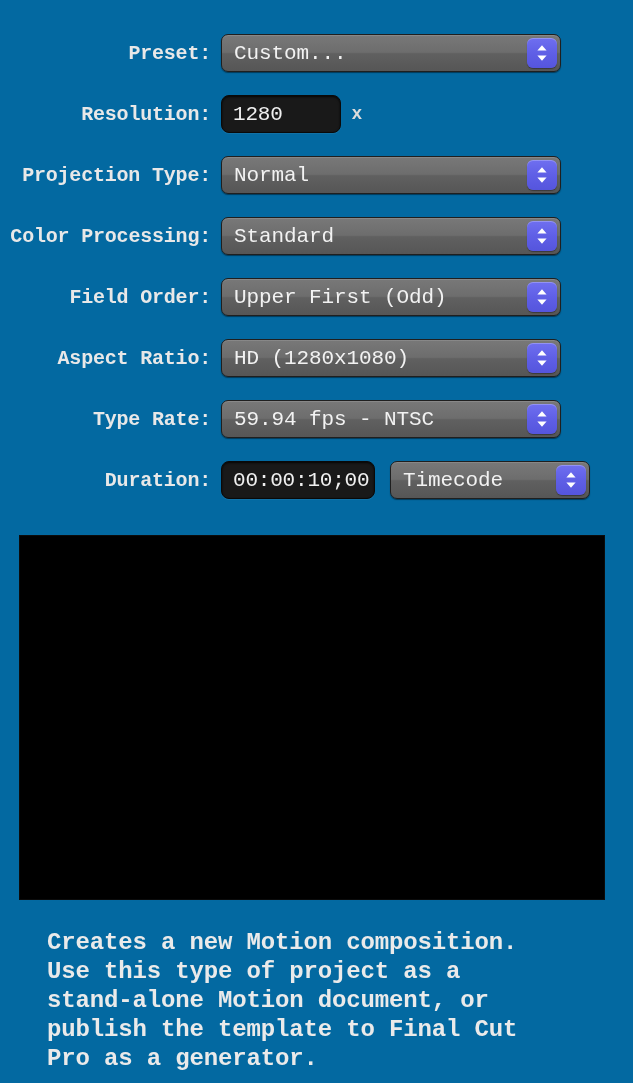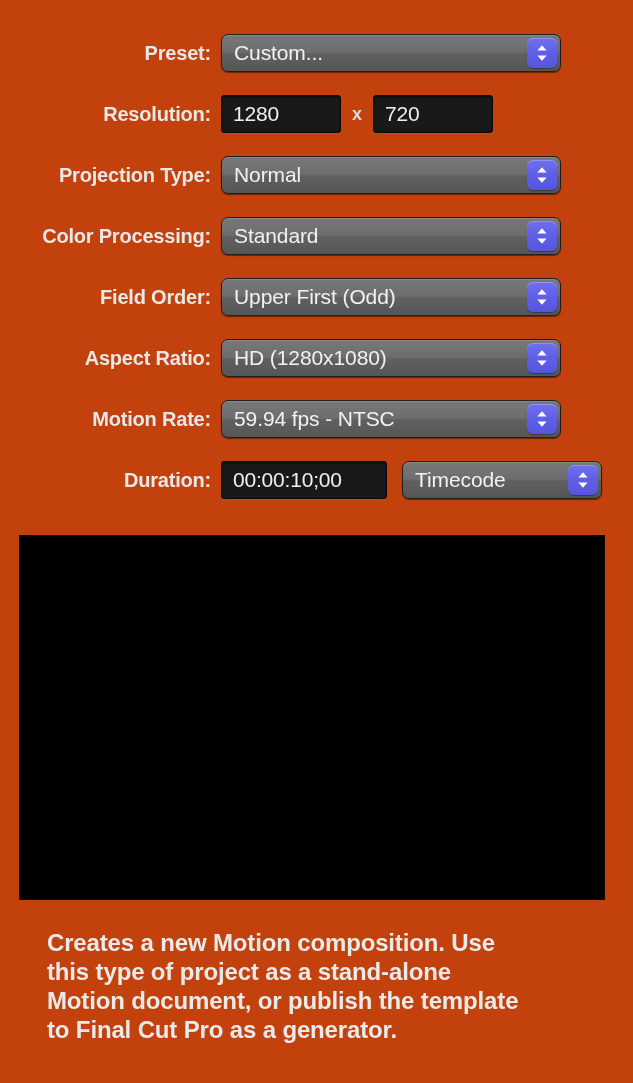--- a/index.html
+++ b/index.html
@@ -12,21 +12,22 @@
     height: 1083px;
     overflow: hidden;
     font-family: "Liberation Sans", sans-serif;
     -webkit-font-smoothing: antialiased;
   }
 
   .panel {
     position: relative;
     width: 633px;
     height: 1083px;
-    background: #c2410c;
+    background: #0369a1;
+    font-family: Liberation Mono, monospace;
   }
 
   
   .form {
     position: absolute;
     top: 33px;
     left: 0;
     width: 633px;
   }
   .row {
@@ -89,37 +90,37 @@
     justify-content: center;
   }
   .stepper svg { display: block; }
 
   .popup-wide { width: 340px; }
   .popup-timecode { width: 200px; }
 
   
   .field {
     height: 38px;
-    border-radius: 3px;
+    border-radius: 8px;
     background: #191919;
     border: 1px solid #090909;
     box-shadow: inset 0 1px 2px rgba(0,0,0,0.8), 0 1px 0 rgba(255,255,255,0.06);
     display: flex;
     align-items: center;
     box-sizing: border-box;
   }
   .field-text {
     padding-left: 11px;
     color: #f0f0f0;
     font-size: 21px;
     letter-spacing: -0.2px;
     white-space: nowrap;
   }
   .field-res { width: 120px; }
-  .field-duration { width: 166px; }
+  .field-duration { width: 154px; }
 
   .x-sep {
     width: 32px;
     text-align: center;
     color: #dcdcdc;
     font-size: 18px;
     font-weight: bold;
   }
   .gap-sm { width: 15px; }
 
@@ -170,23 +171,20 @@
       </div>
     </div>
 
     <div class="row">
       <div class="row-label">Resolution:</div>
       <div class="row-controls">
         <div class="field field-res">
           <span class="field-text">1280</span>
         </div>
         <div class="x-sep">x</div>
-        <div class="field field-res">
-          <span class="field-text">720</span>
-        </div>
       </div>
     </div>
 
     <div class="row">
       <div class="row-label">Projection Type:</div>
       <div class="row-controls">
         <div class="popup popup-wide">
           <span class="popup-text">Normal</span>
           <span class="stepper">
             <svg width="16" height="22" viewBox="0 0 16 22" aria-hidden="true">
@@ -237,21 +235,21 @@
             <svg width="16" height="22" viewBox="0 0 16 22" aria-hidden="true">
               <path d="M8 3.2 L12.6 8.6 L3.4 8.6 Z" fill="#ffffff"></path>
               <path d="M8 18.8 L3.4 13.4 L12.6 13.4 Z" fill="#ffffff"></path>
             </svg>
           </span>
         </div>
       </div>
     </div>
 
     <div class="row">
-      <div class="row-label">Motion Rate:</div>
+      <div class="row-label">Type Rate:</div>
       <div class="row-controls">
         <div class="popup popup-wide">
           <span class="popup-text">59.94 fps - NTSC</span>
           <span class="stepper">
             <svg width="16" height="22" viewBox="0 0 16 22" aria-hidden="true">
               <path d="M8 3.2 L12.6 8.6 L3.4 8.6 Z" fill="#ffffff"></path>
               <path d="M8 18.8 L3.4 13.4 L12.6 13.4 Z" fill="#ffffff"></path>
             </svg>
           </span>
         </div>

